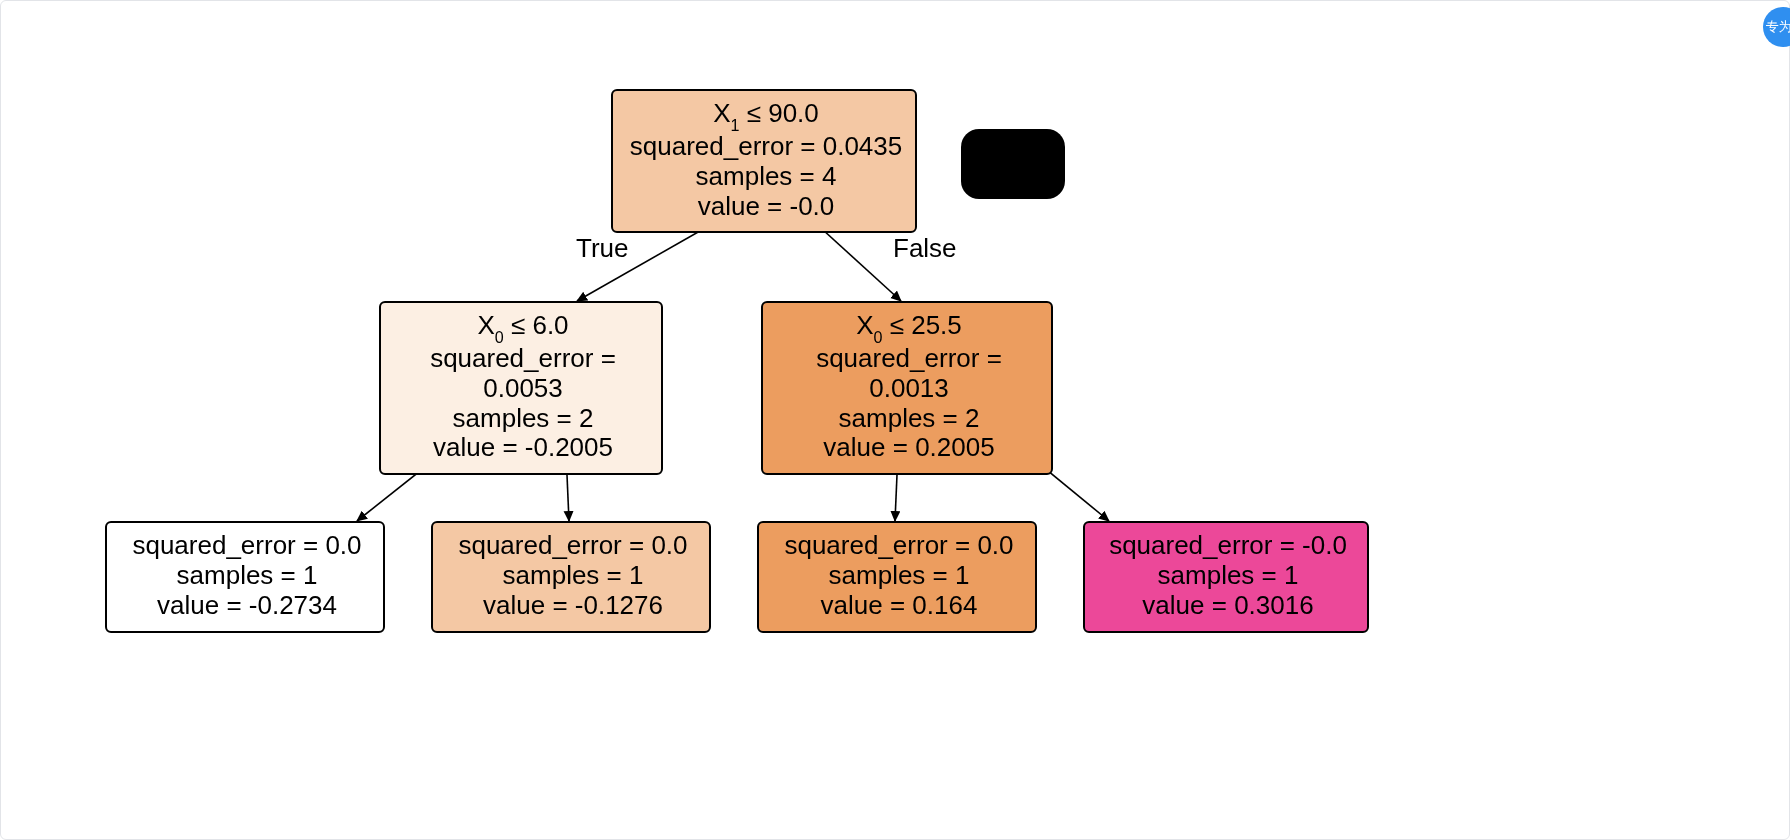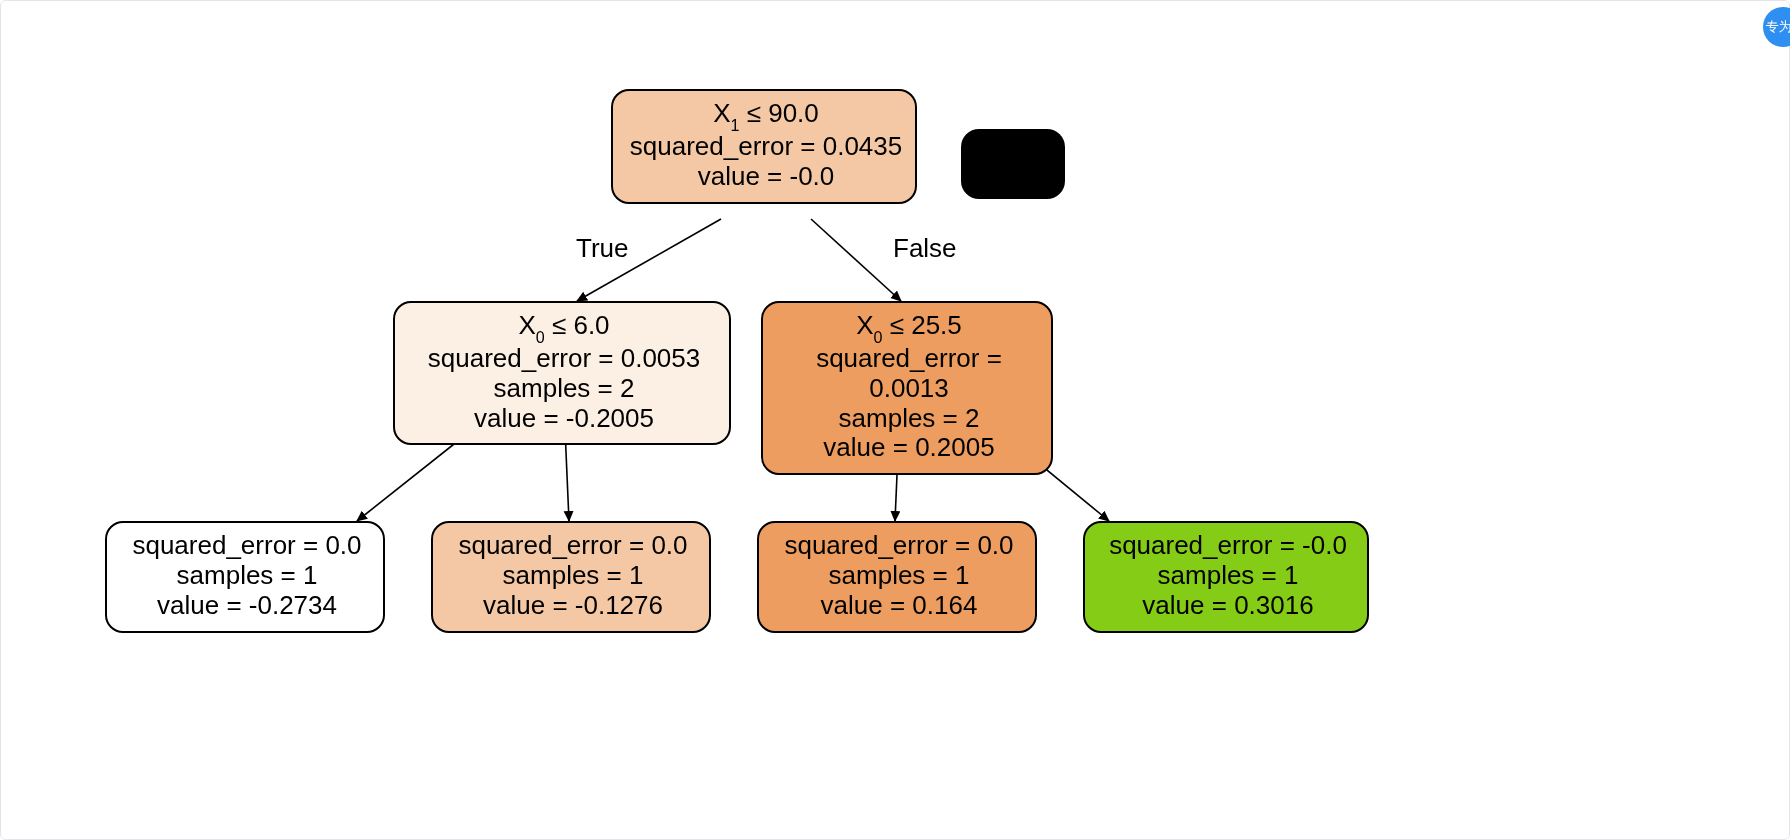--- a/index.html
+++ b/index.html
@@ -16,21 +16,21 @@
     height: 840px;
     box-sizing: border-box;
     border: 1px solid #e2e4e8;
     border-radius: 6px;
     background: #ffffff;
   }
   .node {
     position: absolute;
     box-sizing: border-box;
     border: 2px solid #000;
-    border-radius: 18px;
+    border-radius: 6px;
     padding: 8px 12px 10px 16px;
     text-align: center;
     line-height: 1.15;
     font-size: 26px;
     color: #000;
   }
   .node .cond .var { }
   .node .cond sub {
     font-size: 0.62em;
     vertical-align: sub;
@@ -95,29 +95,30 @@
     <line x1="898" y1="428" x2="894" y2="520" stroke="#000" stroke-width="1.6" marker-end="url(#arrow)"></line>
 
     <line x1="996" y1="428" x2="1108" y2="520" stroke="#000" stroke-width="1.6" marker-end="url(#arrow)"></line>
   </svg>
 
   <div class="node" style="left:610px; top:88px; width:306px; background:#f4c8a4;">
     <div class="cond">
       <span class="var">X</span><sub>1</sub><span> ≤ 90.0</span>
     </div>
     <div>squared_error = 0.0435</div>
+    <div>samples = 4</div>
     <div>value = -0.0</div>
   </div>
 
   <div class="black-box" style="left:960px; top:128px; width:104px; height:70px;"></div>
 
   <div class="branch-label" style="left:575px; top:232px;">True</div>
   <div class="branch-label" style="left:892px; top:232px;">False</div>
 
-  <div class="node" style="left:392px; top:300px; width:338px; background:#fcefe3;">
+  <div class="node" style="left:378px; top:300px; width:284px; background:#fcefe3;">
     <div class="cond">
       <span class="var">X</span><sub>0</sub><span> ≤ 6.0</span>
     </div>
     <div>squared_error = 0.0053</div>
     <div>samples = 2</div>
     <div>value = -0.2005</div>
   </div>
 
   <div class="node" style="left:760px; top:300px; width:292px; background:#ec9d5f;">
     <div class="cond">
@@ -139,21 +140,21 @@
     <div>samples = 1</div>
     <div>value = -0.1276</div>
   </div>
 
   <div class="node" style="left:756px; top:520px; width:280px; background:#ec9d5f;">
     <div>squared_error = 0.0</div>
     <div>samples = 1</div>
     <div>value = 0.164</div>
   </div>
 
-  <div class="node" style="left:1082px; top:520px; width:286px; background:#84cc16;">
+  <div class="node" style="left:1082px; top:520px; width:286px; background:#ec4899;">
     <div>squared_error = -0.0</div>
     <div>samples = 1</div>
     <div>value = 0.3016</div>
   </div>
 
   <div class="watermark-badge">专为V</div>
 
 </div>
 
 </body></html>

